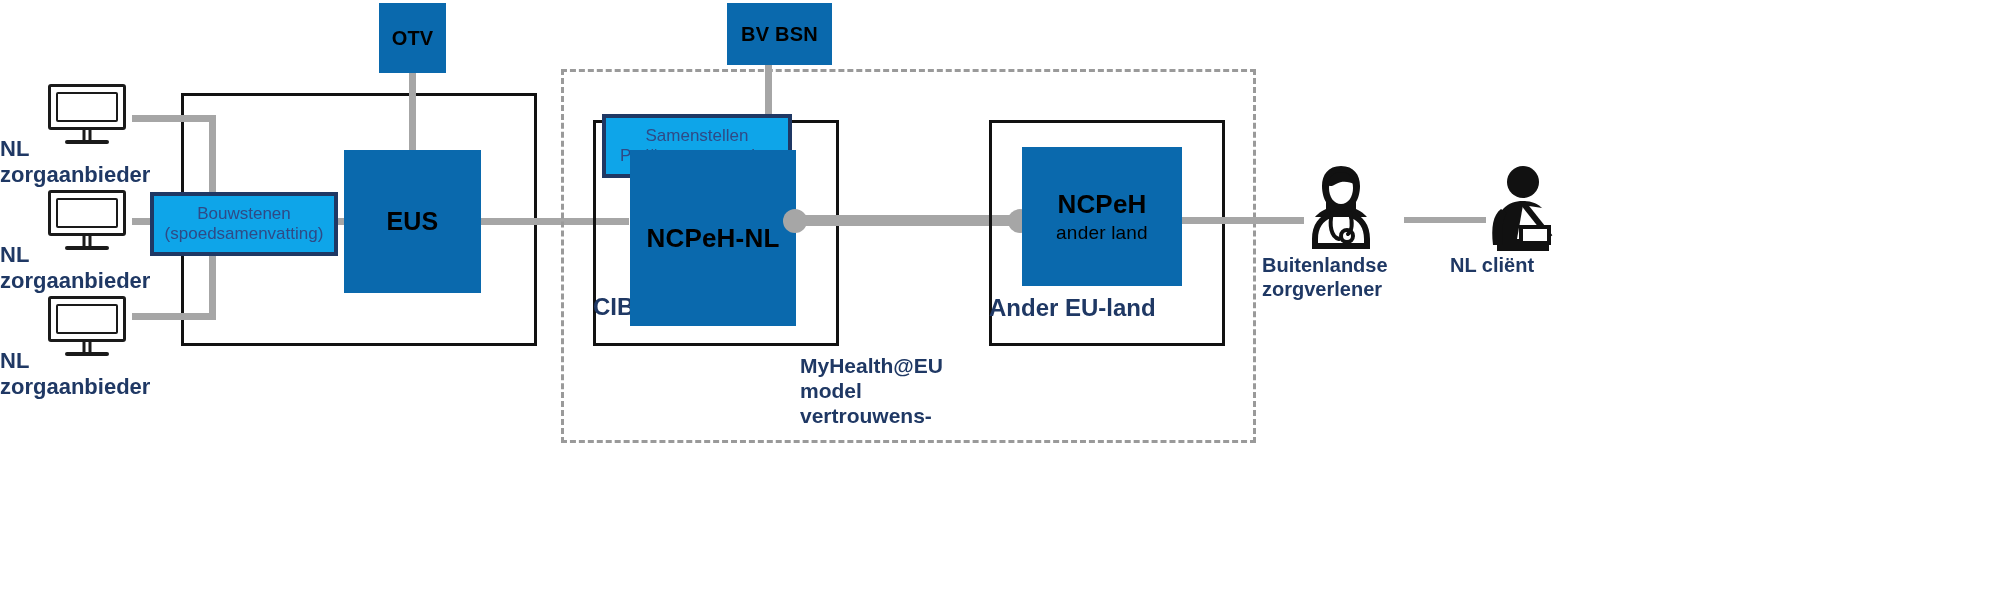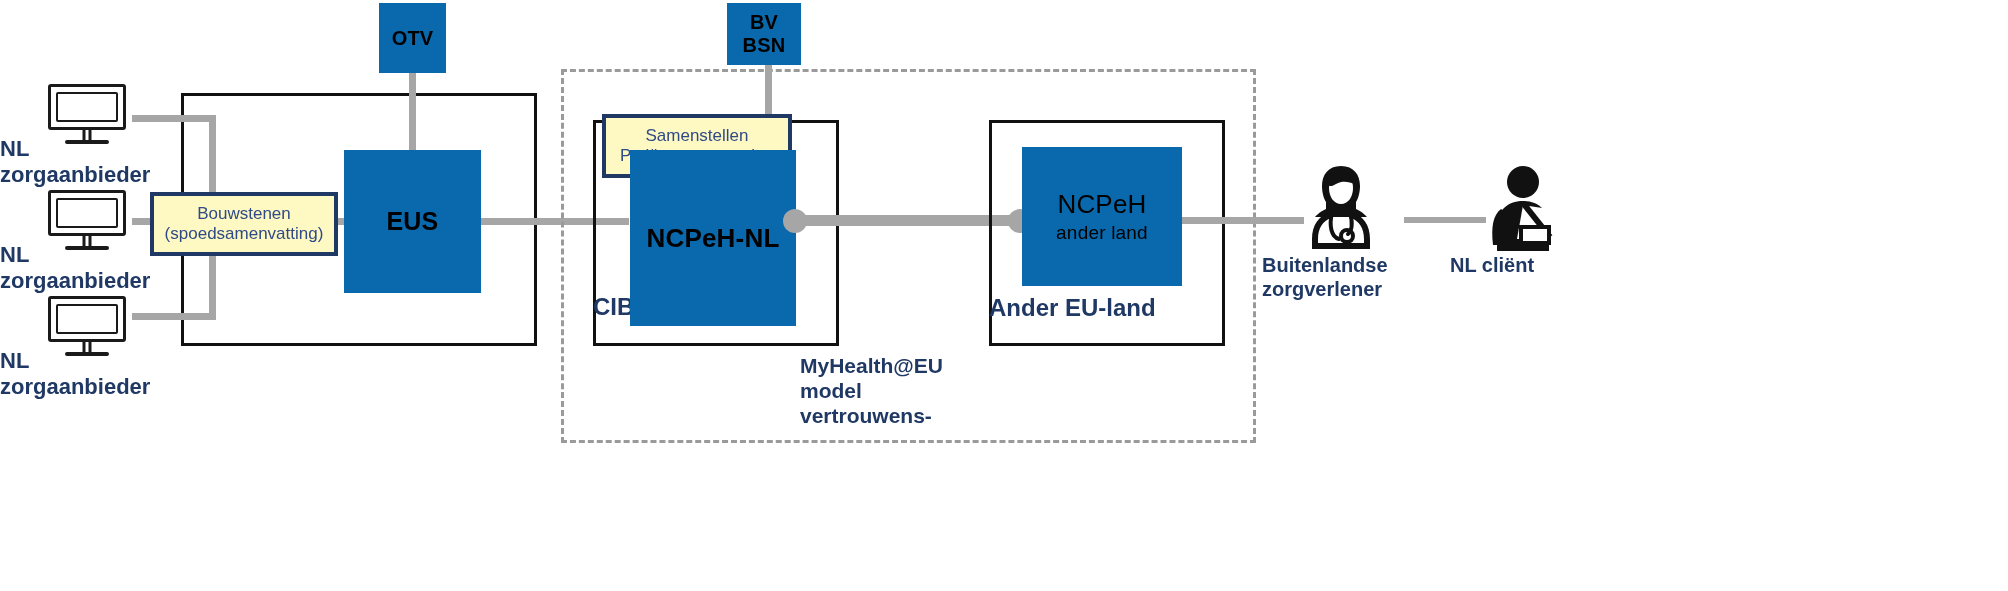--- a/index.html
+++ b/index.html
@@ -14,21 +14,21 @@
     text-align:center;font-weight:bold;letter-spacing:.2px;
   }
   .navy-label{
     position:absolute;color:#1F3864;font-weight:bold;text-align:left;
     line-height:1.18;
   }
   .outline-box{
     position:absolute;border:3px solid #111111;background:transparent;
   }
   .white-box{
-    position:absolute;background:#fef9c3;border:4px solid #1F3864;
+    position:absolute;background:#0ea5e9;border:4px solid #1F3864;
     color:#2F4A86;display:flex;align-items:center;justify-content:center;
     text-align:center;line-height:1.2;
   }
   .dashed-box{
     position:absolute;border:3px dashed #9a9a9a;background:transparent;
   }
   .gline{position:absolute;background:#A6A6A6;}
   .dot{position:absolute;background:#A6A6A6;border-radius:50%;}
 
   
@@ -120,21 +120,21 @@
 
   <div class="gline" style="left:481px;top:218px;width:148px;height:7px;"></div>
 
   <div class="dashed-box" style="left:561px;top:69px;width:689px;height:368px;"></div>
 
   <div class="outline-box" style="left:593px;top:120px;width:240px;height:220px;"></div>
   <div class="navy-label" style="left:593px;top:293px;width:240px;font-size:24px;">
     <span>CIBG</span>
   </div>
 
-  <div class="blue-box" style="left:727px;top:3px;width:74px;height:62px;font-size:20px;">
+  <div class="blue-box" style="left:727px;top:3px;width:105px;height:62px;font-size:20px;">
     <span>BV BSN</span>
   </div>
   <div class="gline" style="left:765px;top:65px;width:7px;height:55px;"></div>
 
   <div class="white-box" style="left:602px;top:114px;width:182px;height:56px;font-size:17px;">
     <div>
       <div>Samenstellen</div>
       <div>Patiëntsamenvatting</div>
     </div>
   </div>
@@ -146,21 +146,21 @@
   <div class="gline" style="left:790px;top:215px;width:233px;height:11px;"></div>
   <div class="dot" style="left:783px;top:209px;width:24px;height:24px;"></div>
   <div class="dot" style="left:1008px;top:209px;width:24px;height:24px;"></div>
 
   <div class="outline-box" style="left:989px;top:120px;width:230px;height:220px;"></div>
   <div class="navy-label" style="left:989px;top:294px;width:230px;font-size:24px;">
     <span>Ander EU-land</span>
   </div>
 
   <div class="blue-box" style="left:1022px;top:147px;width:160px;height:139px;">
-    <span style="font-size:26px;font-weight:normal;">NCPeH</span>
+    <span style="font-size:26px;font-weight:bold;">NCPeH</span>
     <span style="font-size:19px;font-weight:normal;margin-top:2px;">ander land</span>
   </div>
 
   <div class="navy-label" style="left:800px;top:354px;width:230px;font-size:21px;">
     <div>MyHealth@EU</div>
     <div>model</div>
     <div>vertrouwens-</div>
   </div>
 
   <div class="gline" style="left:1182px;top:217px;width:122px;height:7px;"></div>

